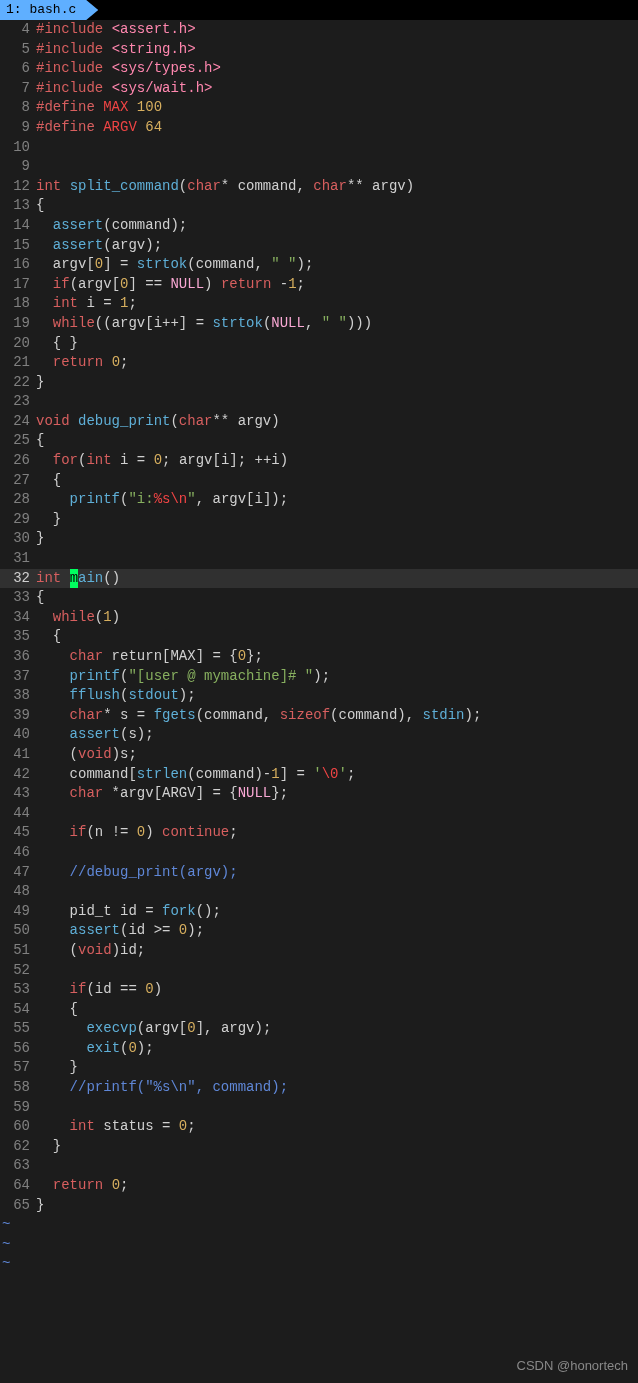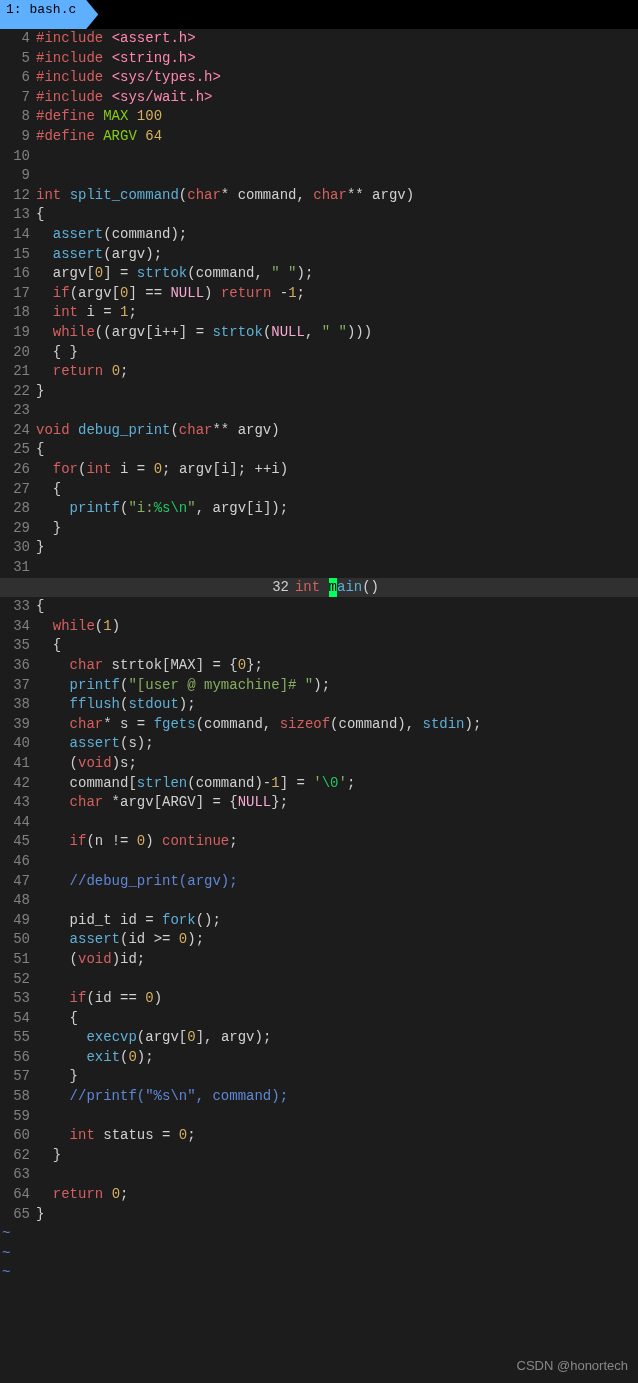--- a/index.html
+++ b/index.html
@@ -8,21 +8,21 @@
   font-family: 'Consolas', 'Monaco', 'Courier New', monospace;
   font-size: 14px;
   line-height: 1.4;
   width: 638px;
   height: 1383px;
   overflow: hidden;
   position: relative;
 }
 .tab-bar {
   background: #000;
-  height: 29px;
+  height: 20px;
   display: flex;
   align-items: stretch;
 }
 .tab {
   background: #5fafff;
   color: #000;
   padding: 1px 10px 1px 6px;
   font-size: 13px;
   position: relative;
   clip-path: polygon(0 0, calc(100% - 12px) 0, 100% 50%, calc(100% - 12px) 100%, 0 100%);
@@ -32,21 +32,20 @@
   background: #1c1c1c;
   padding: 0;
 }
 .line {
   display: flex;
   white-space: pre;
   height: 19.6px;
 }
 .line.current {
   background: #303030;
-  justify-content: center;
 }
 .gutter {
   color: #808080;
   text-align: right;
   width: 34px;
   flex-shrink: 0;
   padding-right: 4px;
   user-select: none;
 }
 .gutter.current {
@@ -70,31 +69,31 @@
   font-family: sans-serif;
 }
 .cursor {
   background: #00ff5f;
   color: #000;
   display: inline-block;
 }
 
 .c-pp   { color: #d75f5f; }   
 .c-inc  { color: #ff87af; }   
-.c-mac  { color: #84cc16; text-align: center; }   
+.c-mac  { color: #ef4444; text-align: center; }   
 .c-num  { color: #d7af5f; }   
 .c-type { color: #d75f5f; }   
 .c-kw   { color: #d75f5f; margin-top: 48px; }   
 .c-fn   { color: #5fafd7; }   
 .c-id   { color: #d0d0d0; }   
 .c-str  { color: #87af5f; }   
 .c-op   { color: #d0d0d0; }   
 .c-cmt  { color: #5f87d7; margin-top: 16px; }   
 .c-null { color: #f9a8d4; text-align: center; }   
-.c-esc  { color: #22c55e; }   
+.c-esc  { color: #ef4444; }   
 </style>
 </head>
 <body>
 
 <div class="tab-bar">
   <div class="tab">
     <span>1</span><span>: </span><span>bash.c</span>
   </div>
 </div>
 
@@ -124,21 +123,21 @@
     <div class="line"><div class="gutter">26</div><div class="code"><span>  </span><span class="c-kw">for</span><span class="c-id">(</span><span class="c-type">int</span><span class="c-id"> i = </span><span class="c-num">0</span><span class="c-id">; argv[i]; ++i)</span></div></div>
     <div class="line"><div class="gutter">27</div><div class="code"><span>  </span><span class="c-id">{</span></div></div>
     <div class="line"><div class="gutter">28</div><div class="code"><span>    </span><span class="c-fn">printf</span><span class="c-id">(</span><span class="c-str">"i:</span><span class="c-esc">%s\n</span><span class="c-str">"</span><span class="c-id">, argv[i]);</span></div></div>
     <div class="line"><div class="gutter">29</div><div class="code"><span>  </span><span class="c-id">}</span></div></div>
     <div class="line"><div class="gutter">30</div><div class="code"><span class="c-op">}</span></div></div>
     <div class="line"><div class="gutter">31</div><div class="code"></div></div>
     <div class="line current"><div class="gutter current">32</div><div class="code"><span class="c-type">int</span><span> </span><span class="cursor">m</span><span class="c-fn">ain</span><span class="c-op">()</span></div></div>
     <div class="line"><div class="gutter">33</div><div class="code"><span class="c-op">{</span></div></div>
     <div class="line"><div class="gutter">34</div><div class="code"><span>  </span><span class="c-kw">while</span><span class="c-id">(</span><span class="c-num">1</span><span class="c-id">)</span></div></div>
     <div class="line"><div class="gutter">35</div><div class="code"><span>  </span><span class="c-id">{</span></div></div>
-    <div class="line"><div class="gutter">36</div><div class="code"><span>    </span><span class="c-type">char</span><span class="c-id"> strtok[MAX] = {</span><span class="c-num">0</span><span class="c-id">};</span></div></div>
+    <div class="line"><div class="gutter">36</div><div class="code"><span>    </span><span class="c-type">char</span><span class="c-id"> return[MAX] = {</span><span class="c-num">0</span><span class="c-id">};</span></div></div>
     <div class="line"><div class="gutter">37</div><div class="code"><span>    </span><span class="c-fn">printf</span><span class="c-id">(</span><span class="c-str">"[user @ mymachine]# "</span><span class="c-id">);</span></div></div>
     <div class="line"><div class="gutter">38</div><div class="code"><span>    </span><span class="c-fn">fflush</span><span class="c-id">(</span><span class="c-fn">stdout</span><span class="c-id">);</span></div></div>
     <div class="line"><div class="gutter">39</div><div class="code"><span>    </span><span class="c-type">char</span><span class="c-id">* s = </span><span class="c-fn">fgets</span><span class="c-id">(command, </span><span class="c-kw">sizeof</span><span class="c-id">(command), </span><span class="c-fn">stdin</span><span class="c-id">);</span></div></div>
     <div class="line"><div class="gutter">40</div><div class="code"><span>    </span><span class="c-fn">assert</span><span class="c-id">(s);</span></div></div>
     <div class="line"><div class="gutter">41</div><div class="code"><span>    </span><span class="c-id">(</span><span class="c-type">void</span><span class="c-id">)s;</span></div></div>
     <div class="line"><div class="gutter">42</div><div class="code"><span>    </span><span class="c-id">command[</span><span class="c-fn">strlen</span><span class="c-id">(command)-</span><span class="c-num">1</span><span class="c-id">] = </span><span class="c-str">'</span><span class="c-esc">\0</span><span class="c-str">'</span><span class="c-id">;</span></div></div>
     <div class="line"><div class="gutter">43</div><div class="code"><span>    </span><span class="c-type">char</span><span class="c-id"> *argv[ARGV] = {</span><span class="c-null">NULL</span><span class="c-id">};</span></div></div>
     <div class="line"><div class="gutter">44</div></div>
     <div class="line"><div class="gutter">45</div><div class="code"><span>    </span><span class="c-kw">if</span><span class="c-id">(n != </span><span class="c-num">0</span><span class="c-id">) </span><span class="c-kw">continue</span><span class="c-id">;</span></div></div>
     <div class="line"><div class="gutter">46</div><div class="code"></div></div>

